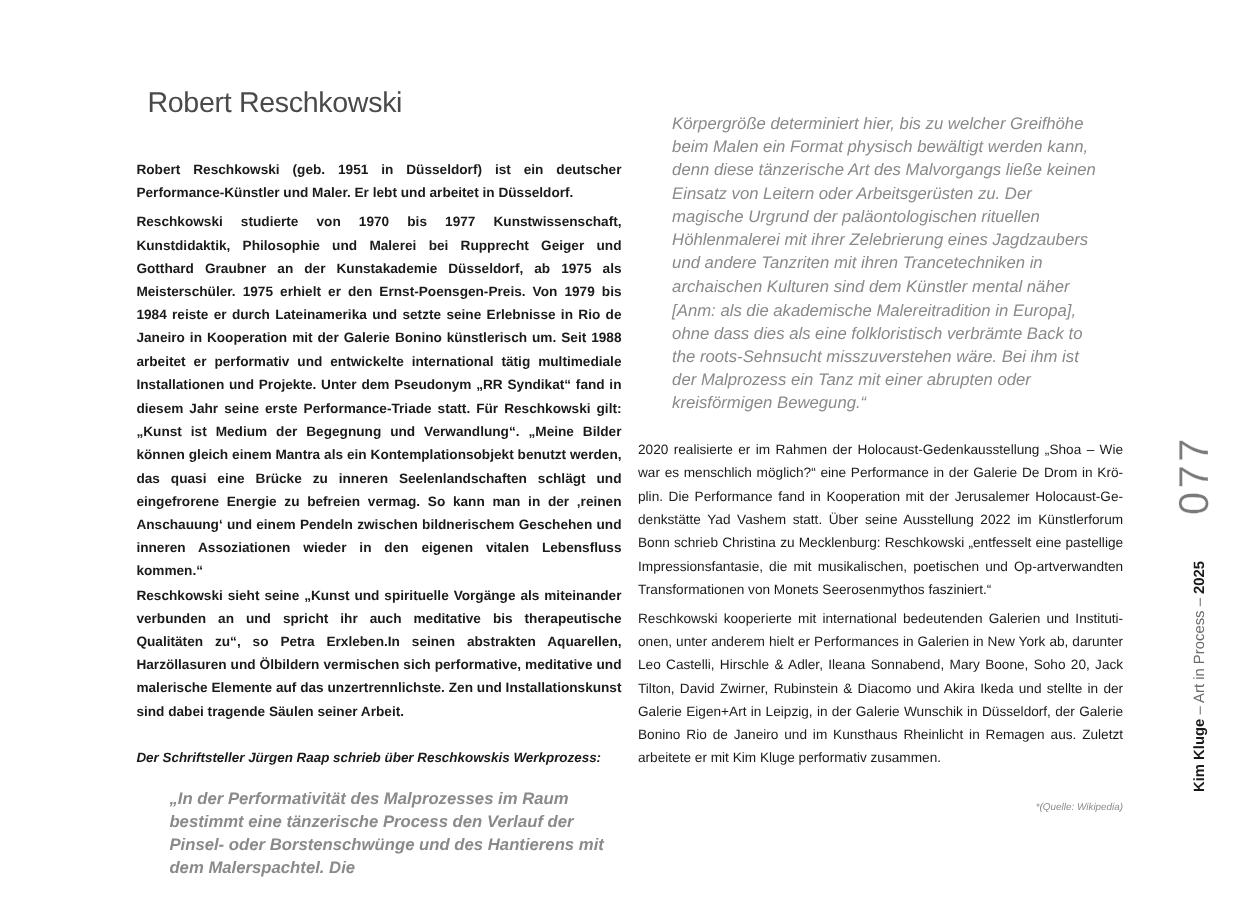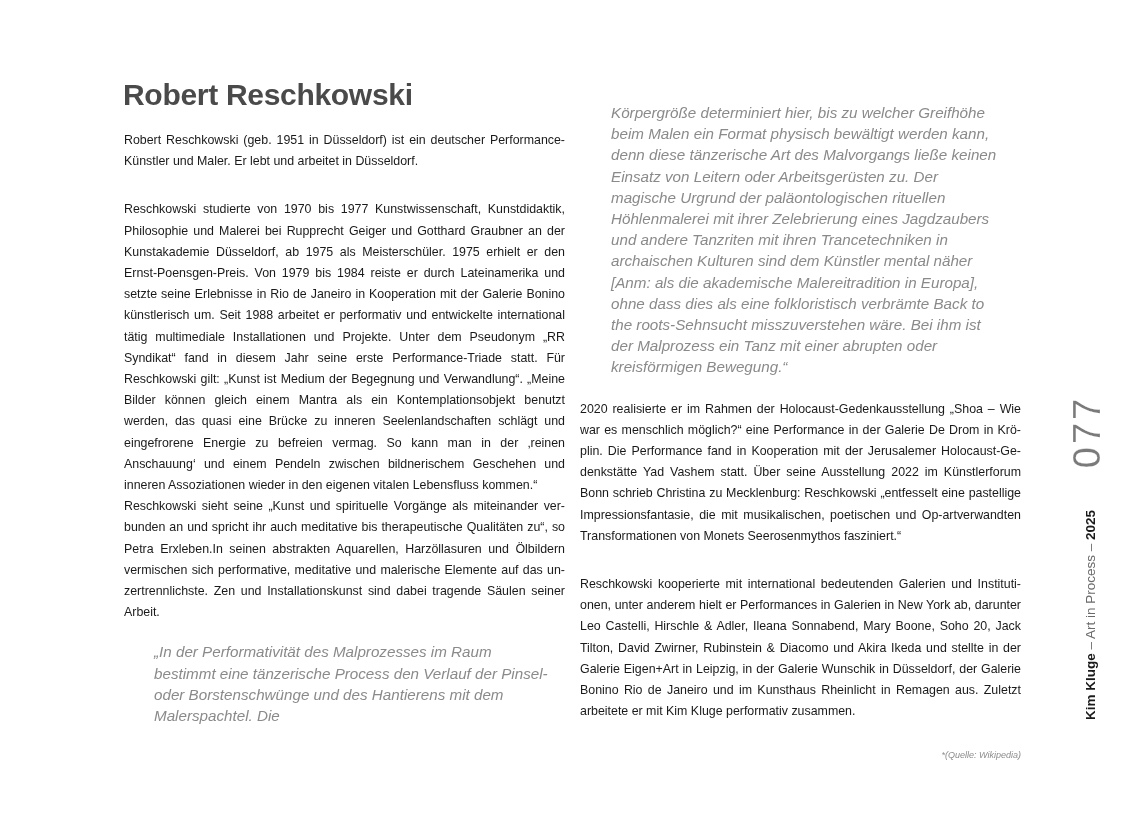--- a/index.html
+++ b/index.html
@@ -1,34 +1,34 @@
 <!DOCTYPE html>
 <html><head>
   <meta charset="utf-8">
   <style>
     html, body { margin: 0; padding: 0; background: #ffffff; }
     body {
       width: 1145px; height: 816px; position: relative; overflow: hidden;
       font-family: "Liberation Sans", sans-serif; color: #1a1a1a;
     }
     .page-title {
-      position: absolute; left: 123px; top: 78px;
-      font-size: 30px; font-weight: bold; color: #4a4a4a;
+      position: absolute; left: 134px; top: 78px;
+      font-size: 26px; font-weight: normal; color: #4a4a4a;
       letter-spacing: -0.3px; margin: 0;
       -webkit-text-stroke: 0;
       font-family: "Liberation Sans", sans-serif;
     }
     .col { position: absolute; }
-    .col-left { left: 124px; top: 130px; width: 441px; }
+    .col-left { left: 124px; top: 144px; width: 441px; font-weight: bold; }
     .col-right { left: 580px; top: 86px; width: 441px; }
     .p {
       font-size: 12.4px; line-height: 21.2px; margin: 0; text-align: justify;
       color: #1a1a1a; hyphens: manual;
     }
-    .gap-lg { margin-top: 27px; }
+    .gap-lg { margin-top: 5px; }
     .intro-italic {
       font-size: 12.2px; font-style: italic; line-height: 18px; margin: 0;
       margin-top: 22px; color: #1a1a1a;
     }
     .quote {
       font-size: 15.2px; font-style: italic; line-height: 21.2px;
       color: #8a8a8a; margin: 16px; text-align: left;
     }
     .quote-left { margin-top: 18px; padding-left: 14px; }
     .quote-right { padding-left: 15px; }
@@ -64,20 +64,21 @@
   </style>
 </head>
 <body>
 
 <h1 class="page-title">Robert Reschkowski</h1>
 
 <div class="col col-left">
   <p class="p">Robert Reschkowski (geb. 1951 in Düsseldorf) ist ein deutscher Performance-Künstler und Maler. Er lebt und arbeitet in Düsseldorf.</p>
   <p class="p gap-lg">Reschkowski studierte von 1970 bis 1977 Kunstwissenschaft, Kunstdidaktik, Philosophie und Malerei bei Rupprecht Geiger und Gotthard Graubner an der Kunstakademie Düsseldorf, ab 1975 als Meisterschüler. 1975 erhielt er den Ernst-Poensgen-Preis. Von 1979 bis 1984 reiste er durch Lateinamerika und setzte seine Erlebnisse in Rio de Janeiro in Kooperation mit der Galerie Bonino künst­lerisch um. Seit 1988 arbeitet er performativ und entwickelte international tätig multimediale Installationen und Projekte. Unter dem Pseudonym „RR Syndikat“ fand in diesem Jahr seine erste Performance-Triade statt. Für Reschkowski gilt: „Kunst ist Medium der Begegnung und Verwandlung“. „Meine Bilder können gleich einem Mantra als ein Kontemplationsobjekt benutzt werden, das quasi eine Brücke zu inneren Seelenlandschaften schlägt und eingefrorene Energie zu befreien vermag. So kann man in der ‚reinen Anschauung‘ und einem Pen­deln zwischen bildnerischem Geschehen und inneren Assoziationen wieder in den eigenen vitalen Lebensfluss kommen.“</p>
   <p class="p">Reschkowski sieht seine „Kunst und spirituelle Vorgänge als miteinander ver­bunden an und spricht ihr auch meditative bis therapeutische Qualitäten zu“, so Petra Erxleben.In seinen abstrakten Aquarellen, Harzöllasuren und Ölbildern vermischen sich performative, meditative und malerische Elemente auf das un­zertrennlichste. Zen und Installationskunst sind dabei tragende Säulen seiner Arbeit.</p>
+  <p class="intro-italic">Der Schriftsteller Jürgen Raap schrieb über Reschkowskis Werkprozess:</p>
   <p class="quote quote-left">„In der Performativität des Malprozesses im Raum bestimmt eine tänzerische Process den Verlauf der Pinsel- oder Bors­tenschwünge und des Hantierens mit dem Malerspachtel. Die</p>
 </div>
 
 <div class="col col-right">
   <p class="quote quote-right">Körpergröße determiniert hier, bis zu welcher Greifhöhe beim Malen ein Format physisch bewältigt werden kann, denn diese tänzerische Art des Malvorgangs ließe keinen Einsatz von Leitern oder Arbeitsgerüsten zu. Der magische Urgrund der paläontologischen rituellen Höhlenmalerei mit ihrer Ze­lebrierung eines Jagdzaubers und andere Tanzriten mit ihren Trancetechniken in archaischen Kulturen sind dem Künstler mental näher [Anm: als die akademische Malereitradition in Europa], ohne dass dies als eine folkloristisch verbrämte Back to the roots-Sehnsucht misszuverstehen wäre. Bei ihm ist der Malprozess ein Tanz mit einer abrupten oder kreisförmigen Bewegung.“</p>
   <p class="p" style="margin-top:21px;">2020 realisierte er im Rahmen der Holocaust-Gedenkausstellung „Shoa – Wie war es menschlich möglich?“ eine Performance in der Galerie De Drom in Krö­plin. Die Performance fand in Kooperation mit der Jerusalemer Holocaust-Ge­denkstätte Yad Vashem statt. Über seine Ausstellung 2022 im Künstlerforum Bonn schrieb Christina zu Mecklenburg: Reschkowski „entfesselt eine pastelli­ge Impressionsfantasie, die mit musikalischen, poetischen und Op-artverwand­ten Transformationen von Monets Seerosenmythos fasziniert.“</p>
   <p class="p gap-lg">Reschkowski kooperierte mit international bedeutenden Galerien und Instituti­onen, unter anderem hielt er Performances in Galerien in New York ab, darunter Leo Castelli, Hirschle &amp; Adler, Ileana Sonnabend, Mary Boone, Soho 20, Jack Tilton, David Zwirner, Rubinstein &amp; Diacomo und Akira Ikeda und stellte in der Galerie Eigen+Art in Leipzig, in der Galerie Wunschik in Düsseldorf, der Galerie Bonino Rio de Janeiro und im Kunsthaus Rheinlicht in Remagen aus. Zuletzt arbeitete er mit Kim Kluge performativ zusammen.</p>
   <p class="source-note">*(Quelle: Wikipedia)</p>
 </div>
 

